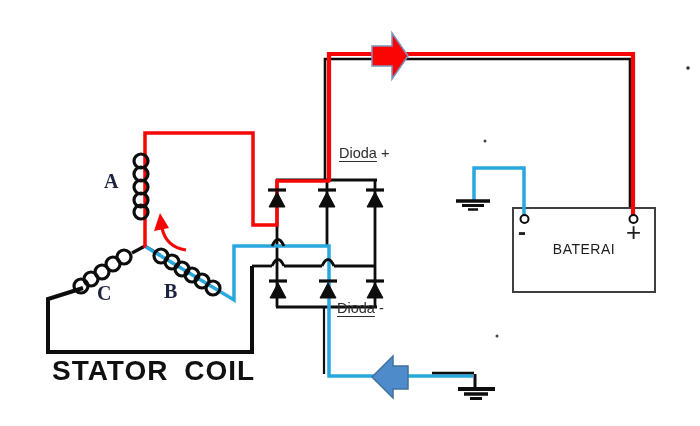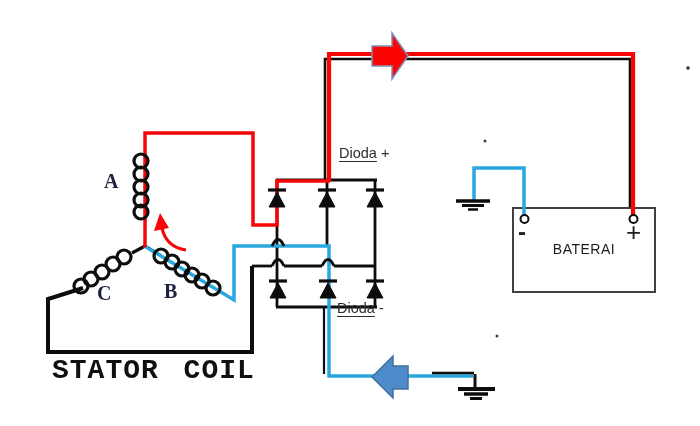--- a/index.html
+++ b/index.html
@@ -162,21 +162,21 @@
 
     <circle cx="688" cy="68" r="1.8" fill="#333"></circle>
     <circle cx="485" cy="141" r="1.5" fill="#444"></circle>
     <circle cx="497" cy="336" r="1.5" fill="#444"></circle>
   </svg>
 
   <div class="lbl phase-label" id="label-a" style="left:104px; top:170px;">A</div>
   <div class="lbl phase-label" id="label-b" style="left:164px; top:280px;">B</div>
   <div class="lbl phase-label" id="label-c" style="left:97px; top:282px;">C</div>
 
-  <div class="lbl" id="stator-title" style="left:52px; top:355px;font-family:Liberation Mono, monospace;">STATOR COIL</div>
+  <div class="lbl" id="stator-title" style="left:52px; top:355px;">STATOR COIL</div>
 
   <div class="lbl dioda-label" style="left:339px; top:145px;">
     <span class="wavy">Dioda</span>
     <span>+</span>
   </div>
   <div class="lbl dioda-label" style="left:337px; top:300px;">
     <span class="wavy">Dioda</span>
     <span>-</span>
   </div>
 

